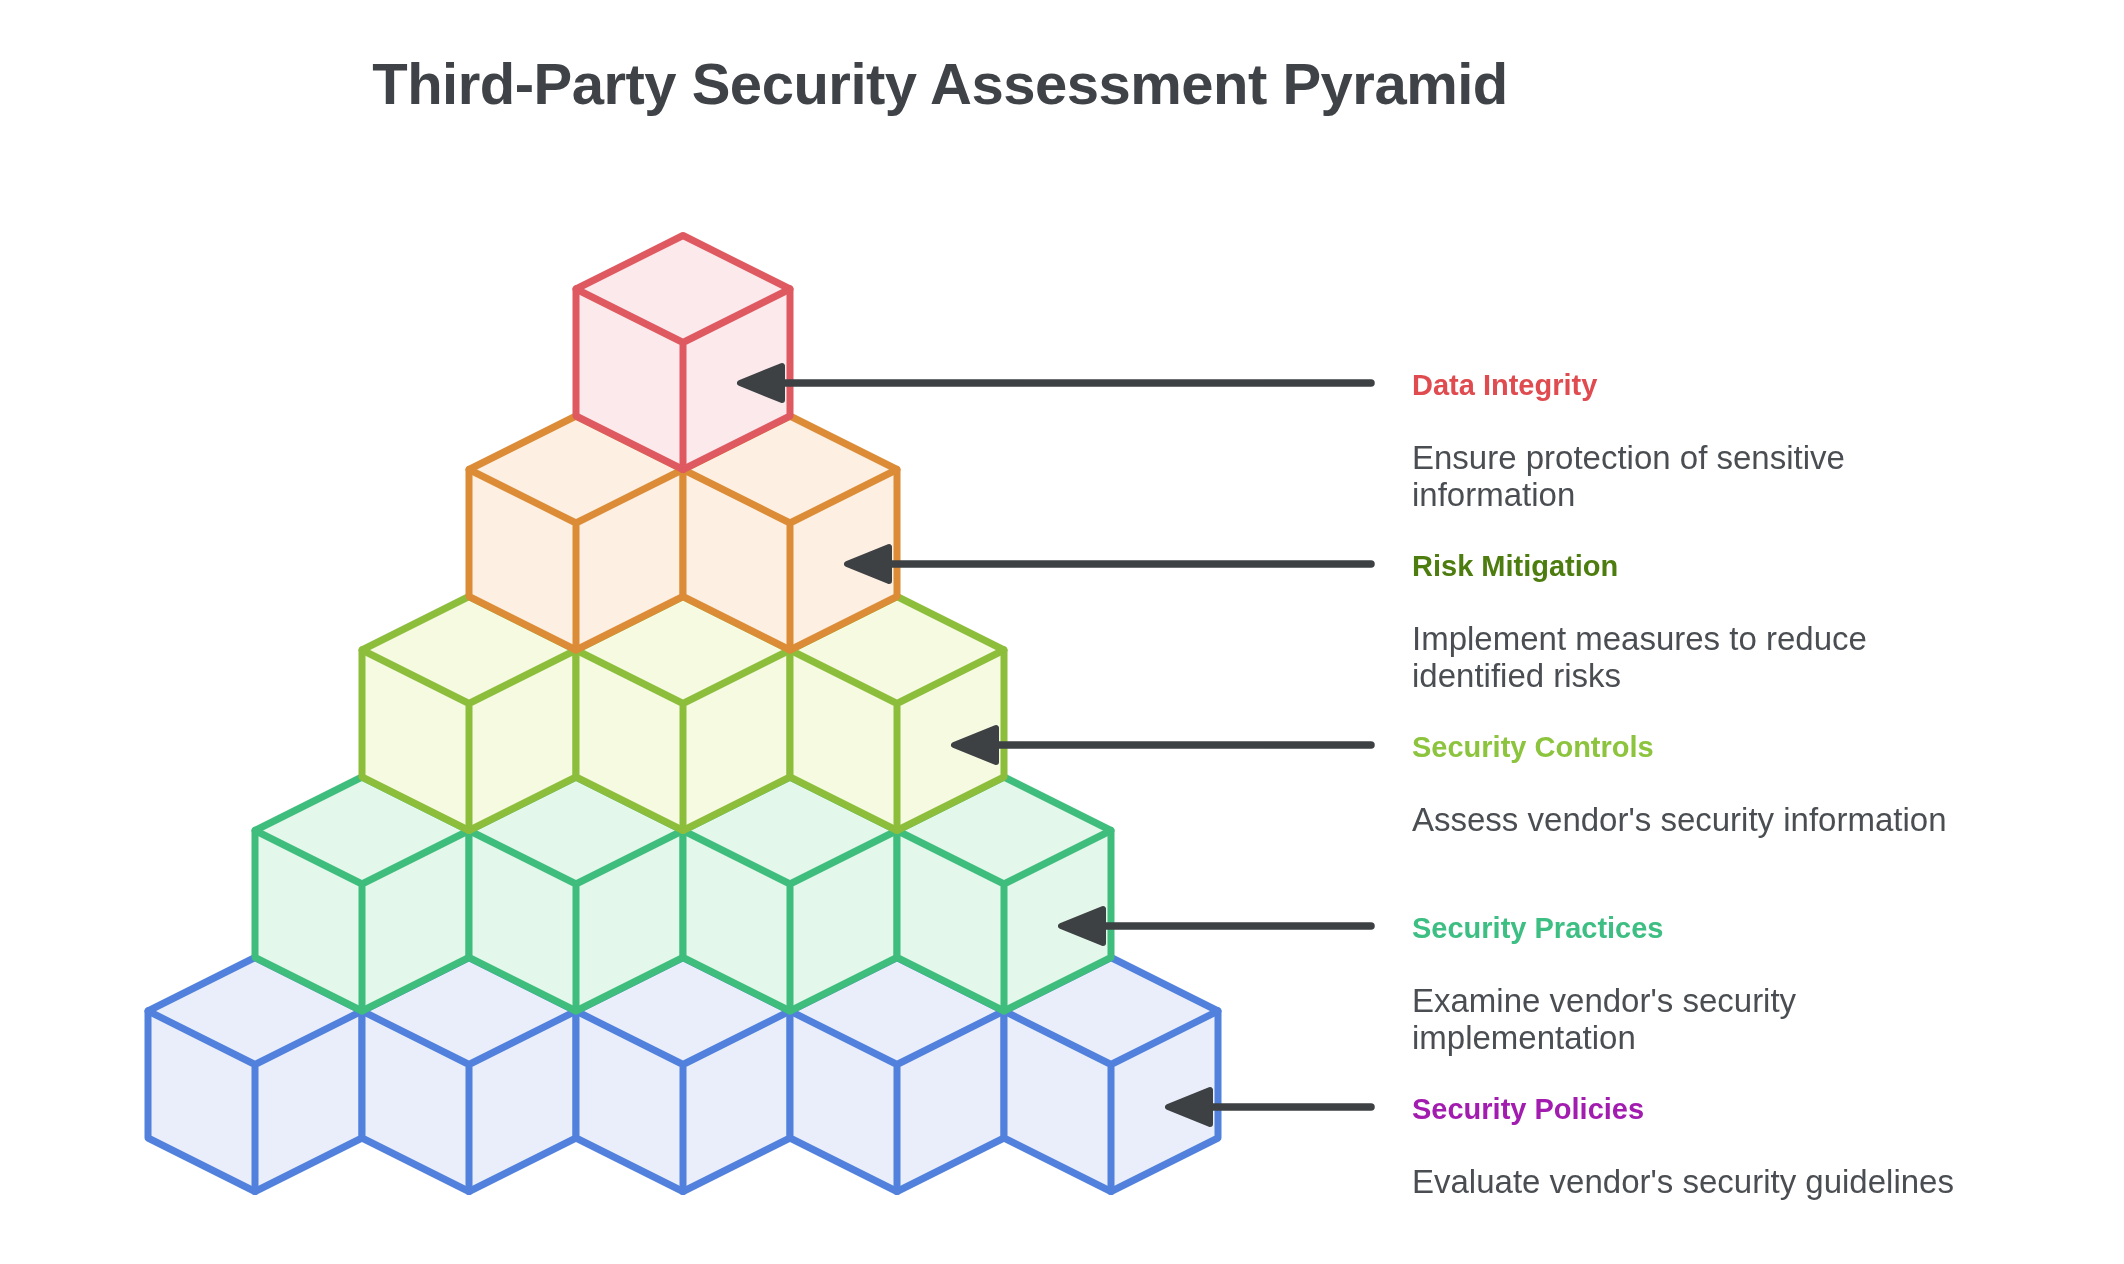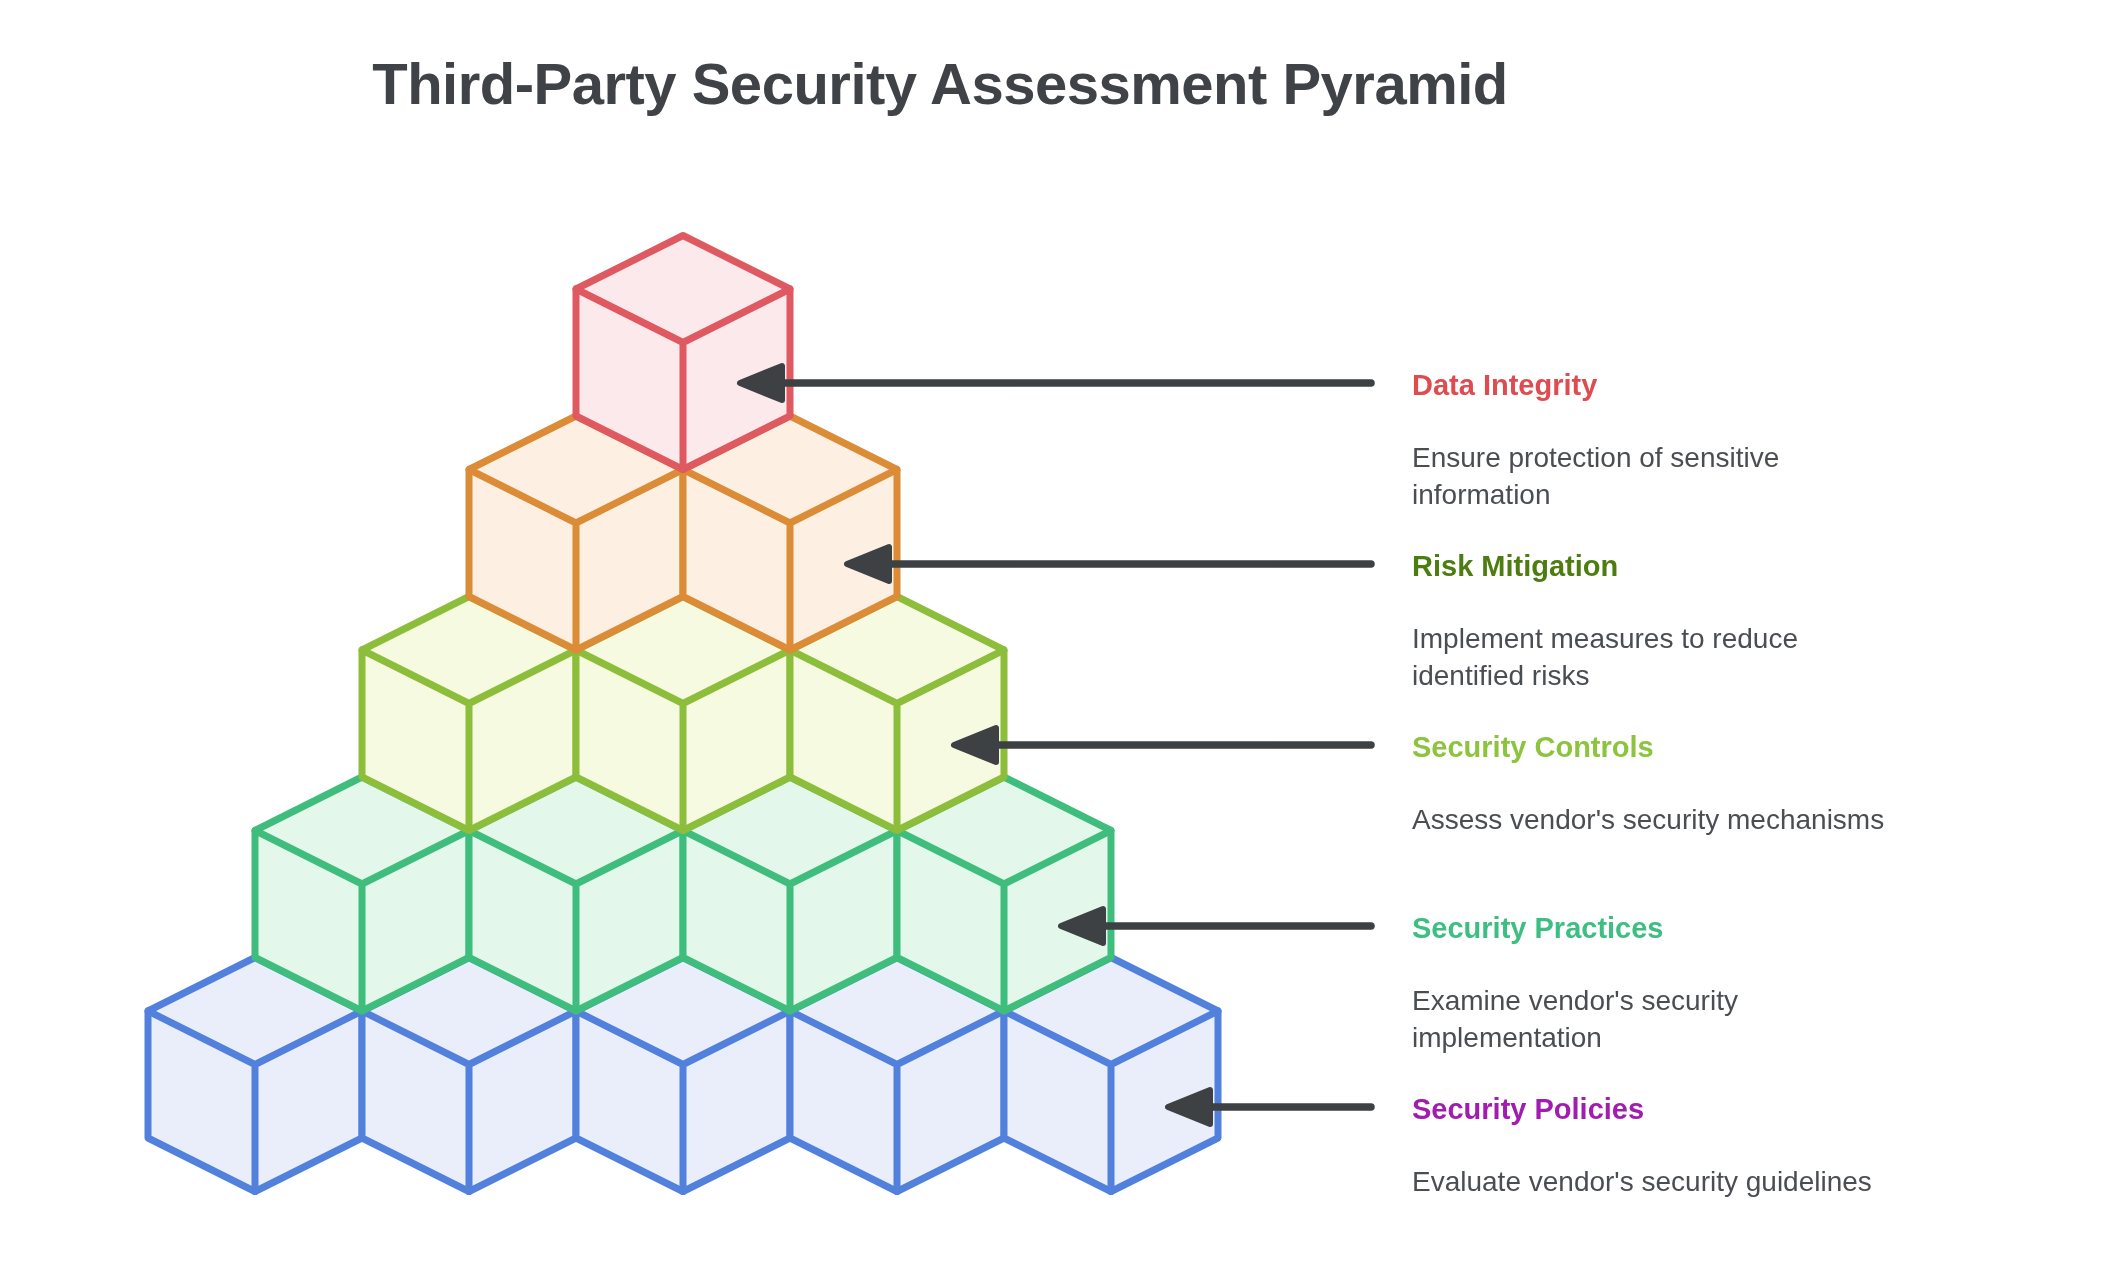--- a/index.html
+++ b/index.html
@@ -30,21 +30,21 @@
     width:640px;
   }
   .lb .lv-title{
     margin:0;
     font-size:29px;
     font-weight:700;
     line-height:42px;
   }
   .lb .lv-desc{
     margin:33px 0 0 0;
-    font-size:28px;
+    font-size:33px;
     line-height:37px;
     color:#4A4E52;
     white-space:pre-line;
   }
   .lb0{top:364px}
   .lb1{top:545px}
   .lb2{top:726px}
   .lb3{top:907px}
   .lb4{top:1088px}
 </style>
@@ -155,21 +155,21 @@
   </div>
 
   <div class="lb lb1">
     <h2 class="lv-title" style="color: #4d7c0f;">Risk Mitigation</h2>
     <p class="lv-desc">Implement measures to reduce
 identified risks</p>
   </div>
 
   <div class="lb lb2">
     <h2 class="lv-title" style="color: rgb(140, 196, 61);">Security Controls</h2>
-    <p class="lv-desc">Assess vendor's security mechanisms</p>
+    <p class="lv-desc">Assess vendor's security information</p>
   </div>
 
   <div class="lb lb3">
     <h2 class="lv-title" style="color: rgb(61, 190, 130);">Security Practices</h2>
     <p class="lv-desc">Examine vendor's security
 implementation</p>
   </div>
 
   <div class="lb lb4">
     <h2 class="lv-title" style="color: #a21caf;">Security Policies</h2>

